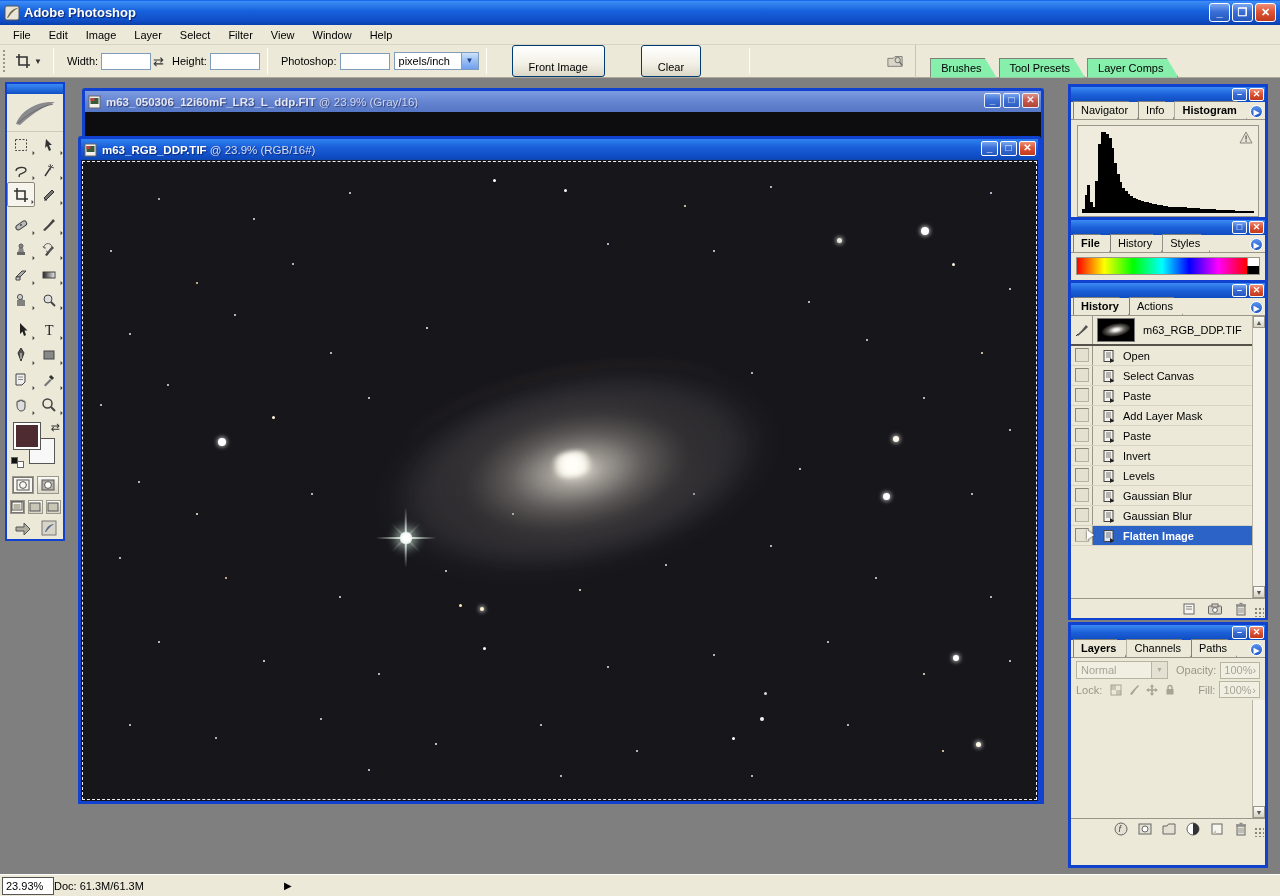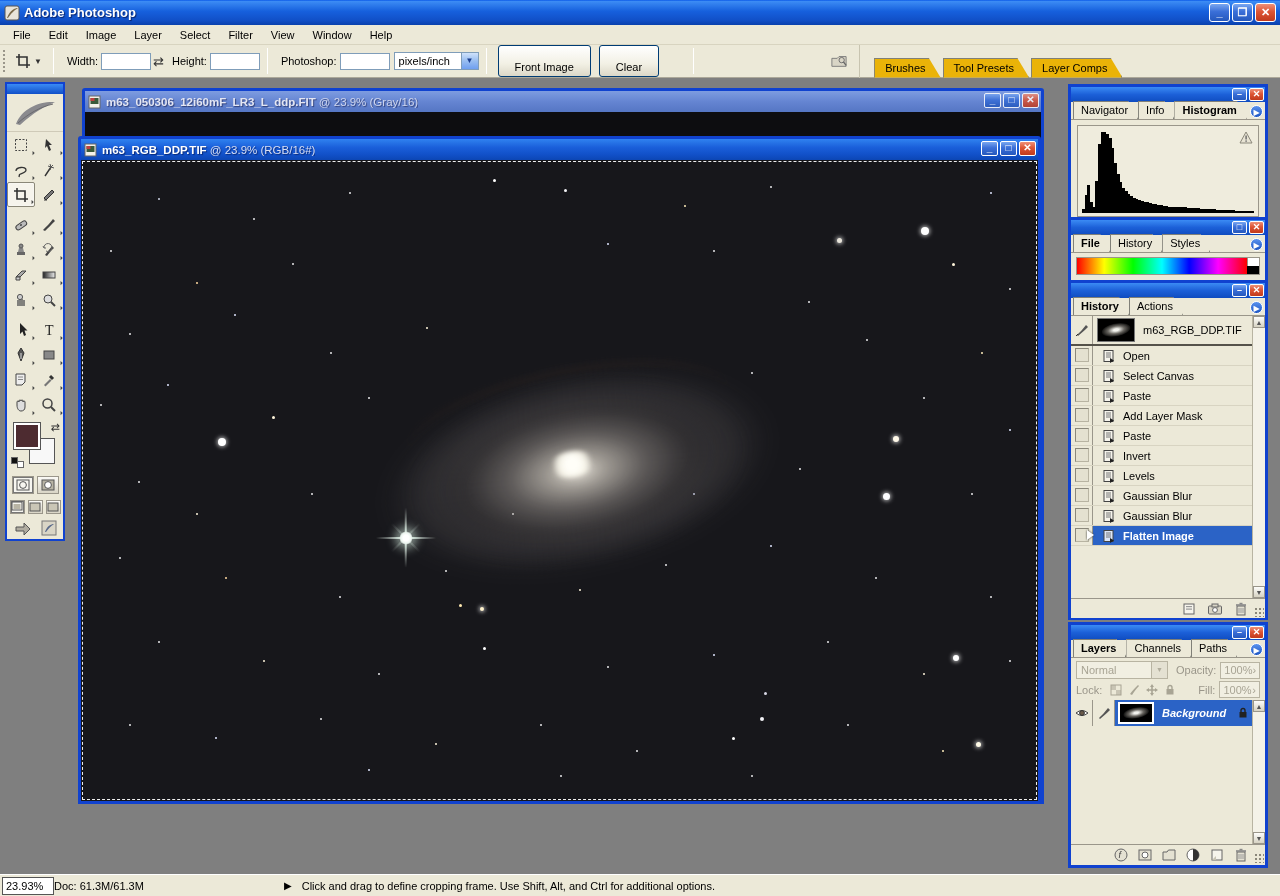--- a/index.html
+++ b/index.html
@@ -48,27 +48,27 @@
   .swap-icon { font-size:13px; color:#333; margin:0 2px; }
   .combo { display:flex; height:18px; border:1px solid #7f9db9; background:#fff; align-items:center; }
   .combo .combo-text { width:66px; padding:0 4px; }
   .combo .combo-arrow {
     width:17px; height:16px; background:linear-gradient(180deg,#cfe2fb,#98bdf0 50%,#6f9ff0);
     border-left:1px solid #7f9db9; color:#1b3f91; font-size:8px; text-align:center; line-height:16px;
   }
   .xp-push {
     height:30px; padding:15px 16px; border:1px solid #003c74; border-radius:3px;
     background:linear-gradient(180deg,#ffffff,#f2f0e4 60%,#dcd8c8); font-size:11px;
-    font-family:"Liberation Sans",sans-serif; margin:0 4px;
+    font-family:"Liberation Sans",sans-serif; margin:0 18px;
   }
   .filebrowser-btn { margin-left:10px; margin-right:6px; }
   .palette-well { flex:1; height:33px; display:flex; align-items:flex-end; padding-left:14px; gap:2px;
     border-left:1px solid #c8c4b0; margin-left:6px; }
   .well-tab {
-    background:#eab308; border:1px solid #808078; border-bottom:none;
+    background:#86efac; border:1px solid #808078; border-bottom:none;
     padding:3px 14px 4px 10px; clip-path:polygon(0 0,calc(100% - 12px) 0,100% 100%,0 100%);
     font-size:11px;
   }
   
   .statusbar {
     position:absolute; left:0; top:874px; width:1280px; height:22px;
     background:#ece9d8; border-top:1px solid #fff; display:flex; align-items:center; z-index:60;
   }
   .zoom-box { width:52px; height:18px; background:#fff; border:1px solid #555; margin-left:2px;
     padding:2px 3px; font-size:11px; }
@@ -948,44 +948,20 @@
           <rect x="2.5" y="5" width="7" height="5.5" fill="#a8a494"></rect>
           <path d="M4 5 V3.5 a2 2 0 0 1 4 0 V5" fill="none" stroke="#a8a494" stroke-width="1.4"></path>
         </svg>
     </div>
     <span style="margin-left:14px">Fill:</span>
     <div class="val-disabled">
         <span>100%</span>
         <span>›</span>
       </div>
   </div>
-  <div class="layer-row">
-    <div class="layer-cell">
-      <svg class="icon14" viewBox="0 0 14 14">
-          <path d="M1 7 Q7 2 13 7 Q7 12 1 7 Z" fill="#fff" stroke="#444"></path>
-          <circle cx="7" cy="7" r="2.4" fill="#6a5a4a" stroke="#333"></circle>
-        </svg>
-    </div>
-    <div class="layer-cell">
-      <svg class="icon14" viewBox="0 0 14 14">
-          <path d="M2 12 C5 9 8 6 11 2 L13 4 C9 8 6 10 3 13 Z" fill="#555"></path>
-        </svg>
-    </div>
-    <div class="layer-thumb">
-        <div class="mini-gal"></div>
-      </div>
-    <span class="layer-name">Background</span>
-    <svg class="icon12 layer-lock" viewBox="0 0 12 12">
-        <rect x="2.5" y="5" width="7" height="5.5" fill="#222"></rect>
-        <path d="M4 5 V3.5 a2 2 0 0 1 4 0 V5" fill="none" stroke="#222" stroke-width="1.4"></path>
-      </svg>
-    <div class="pal-scroll" style="height:26px">
-        <div class="arr up">▲</div>
-      </div>
-  </div>
   <div class="layers-empty">
     <div class="pal-scroll">
         <div class="arr down">▼</div>
       </div>
   </div>
   <div class="pal-bottombar" style="gap:8px">
     <svg class="icon16" viewBox="0 0 16 16">
         <circle cx="8" cy="8" r="6" fill="#e4e1d2" stroke="#666"></circle>
         <text x="5.5" y="11" font-size="9" font-style="italic" fill="#444">f</text>
       </svg>
@@ -1013,14 +989,13 @@
     <div class="sizegrip"></div>
   </div>
 </div>
 
 <div class="right-gray"></div>
 
 <div class="statusbar">
   <input class="zoom-box" value="23.93%" style="">
   <span class="doc-size">Doc: 61.3M/61.3M</span>
   <span class="status-arrow">▶</span>
-  <span>Click and drag to define cropping frame. Use Shift, Alt, and Ctrl for additional options.</span>
 </div>
 
 </body></html>

